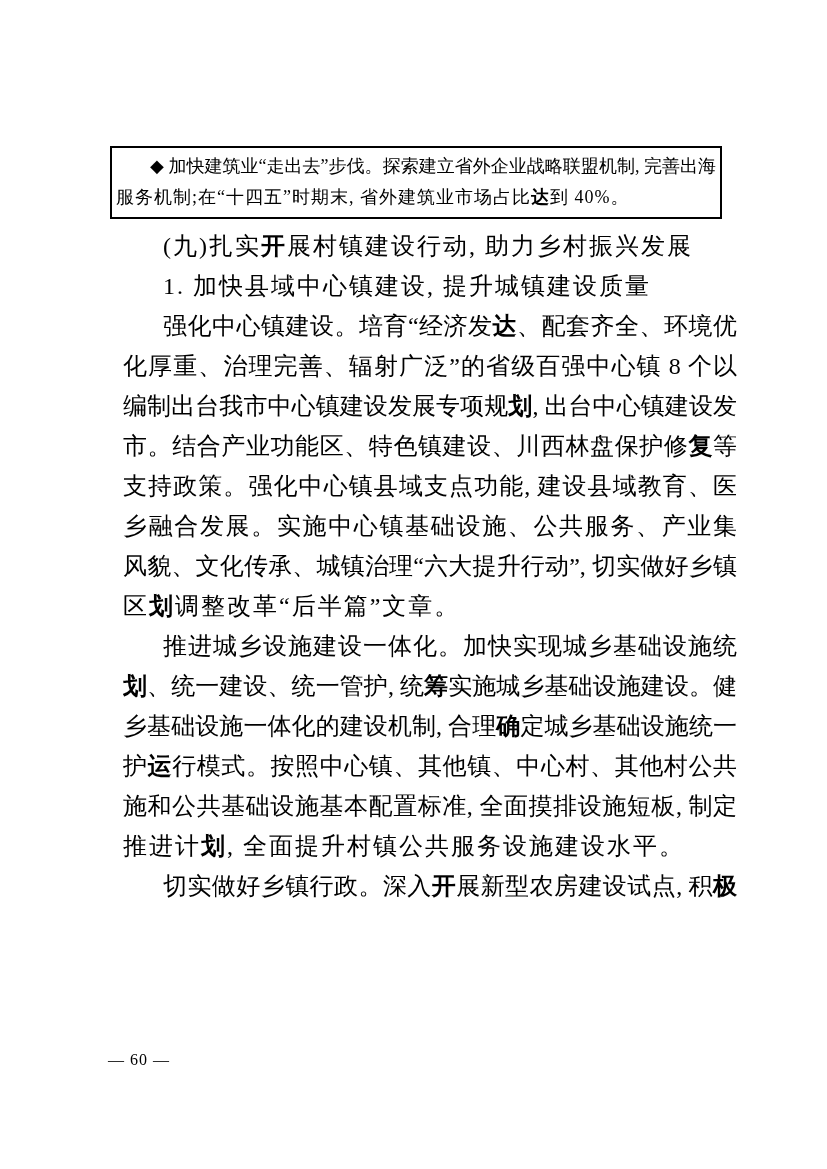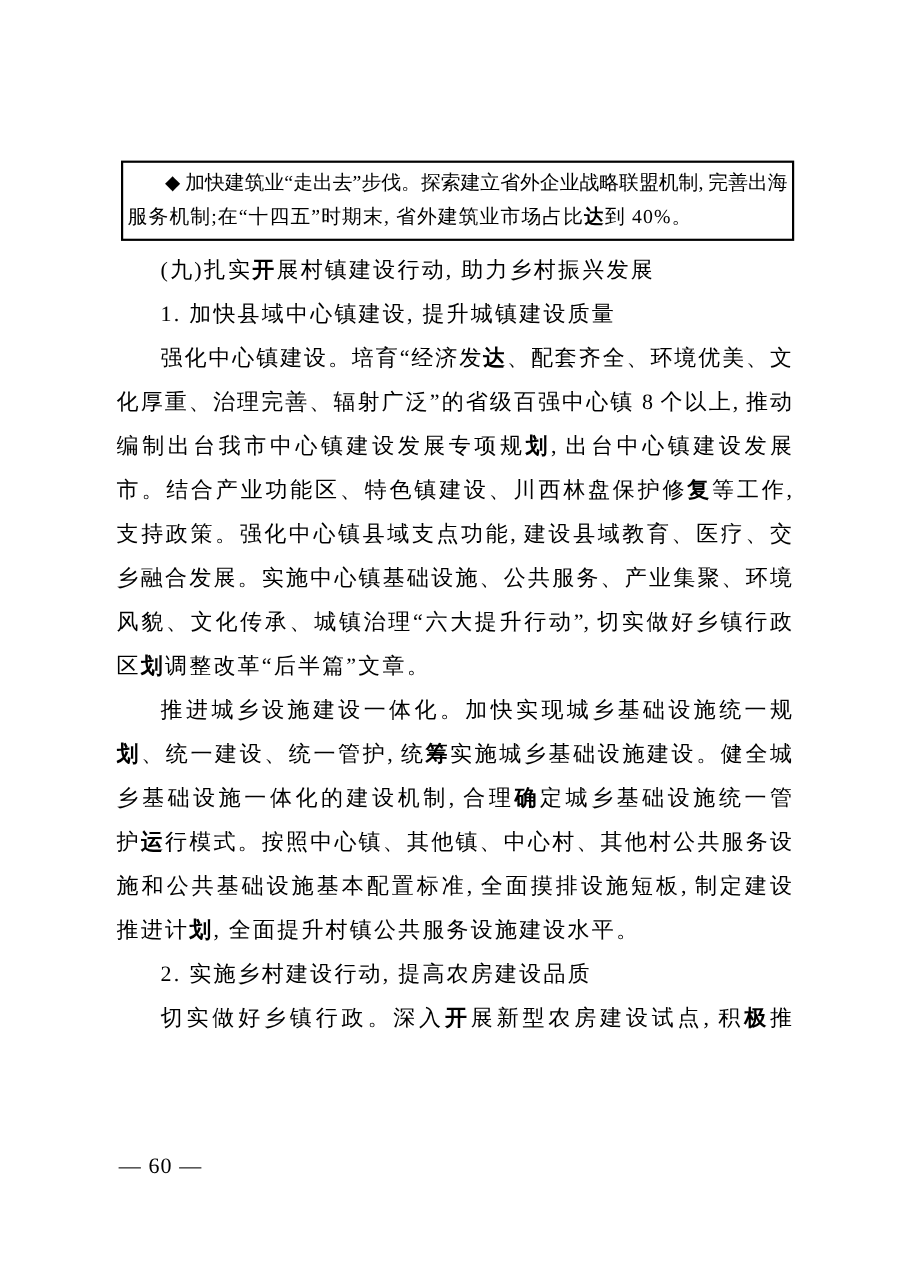--- a/index.html
+++ b/index.html
@@ -19,30 +19,30 @@
     border:2px solid #000;
     padding:3px 4px 4px 4px;
     font-size:18px; line-height:31px;
     letter-spacing:1px;
   }
   .cline { height:31px; overflow:hidden; }
   .cline.ind { text-indent:34px; }
   .cline.j { text-align:justify; text-align-last:justify; letter-spacing:0; }
 
   
-  .content { position:absolute; left:106px; top:226px; width:614px; font-size:20px; }
+  .content { position:absolute; left:123px; top:226px; width:614px; font-size:24px; }
   .line { height:40px; line-height:40px; letter-spacing:2px; overflow:hidden; }
   .line.j { text-align:justify; text-align-last:justify; letter-spacing:0;font-family:Liberation Serif, serif; }
   .line.ind { text-indent:40px; }
 
   .b { font-weight:700; }
 
   .footer {
     position:absolute; left:108px; top:1045px;
-    font-size:20px; line-height:30px; letter-spacing:1px;
+    font-size:16px; line-height:30px; letter-spacing:1px;
   }
 </style>
 </head>
 <body>
 
 <div class="page">
 
   <div class="callout">
     <div class="cline ind j"><span>◆ </span><span>加快建筑业“走出去”步伐。探索建立省外企业战略联盟机制, 完善出海企业</span></div>
     <div class="cline"><span>服务机制;在“十四五”时期末, 省外建筑业市场占比</span><span class="b">达</span><span>到 40%。</span></div>
@@ -61,20 +61,19 @@
     <div class="line j"><span>风貌、文化传承、城镇治理“六大提升行动”, 切实做好乡镇行政</span></div>
     <div class="line"><span>区</span><span class="b">划</span><span>调整改革“后半篇”文章。</span></div>
 
     <div class="line ind j"><span>推进城乡设施建设一体化。加快实现城乡基础设施统一规</span></div>
     <div class="line j"><span class="b">划</span><span>、统一建设、统一管护, 统</span><span class="b">筹</span><span>实施城乡基础设施建设。健全城</span></div>
     <div class="line j"><span>乡基础设施一体化的建设机制, 合理</span><span class="b">确</span><span>定城乡基础设施统一管</span></div>
     <div class="line j"><span>护</span><span class="b">运</span><span>行模式。按照中心镇、其他镇、中心村、其他村公共服务设</span></div>
     <div class="line j"><span>施和公共基础设施基本配置标准, 全面摸排设施短板, 制定建设</span></div>
     <div class="line"><span>推进计</span><span class="b">划</span><span>, 全面提升村镇公共服务设施建设水平。</span></div>
 
-    <div class="line ind"><span>2. 实施乡村建设行动, 提高农房建设品质</span></div>
 
     <div class="line ind j"><span>切实做好乡镇行政。深入</span><span class="b">开</span><span>展新型农房建设试点, 积</span><span class="b">极</span><span>推</span></div>
   </div>
 
   <div class="footer">— 60 —</div>
 
 </div>
 
 </body></html>

